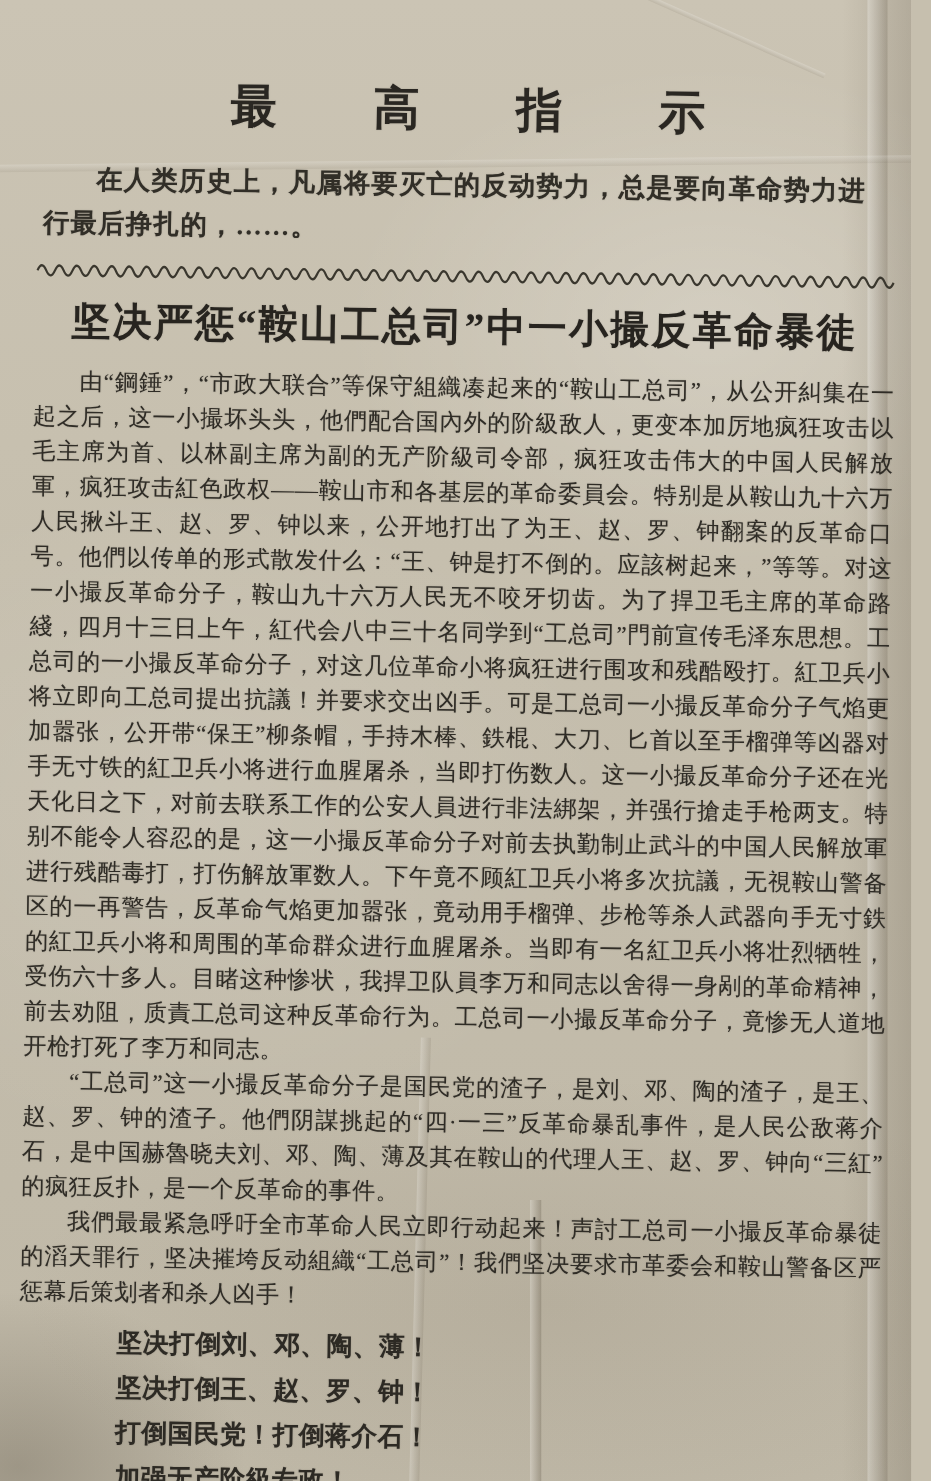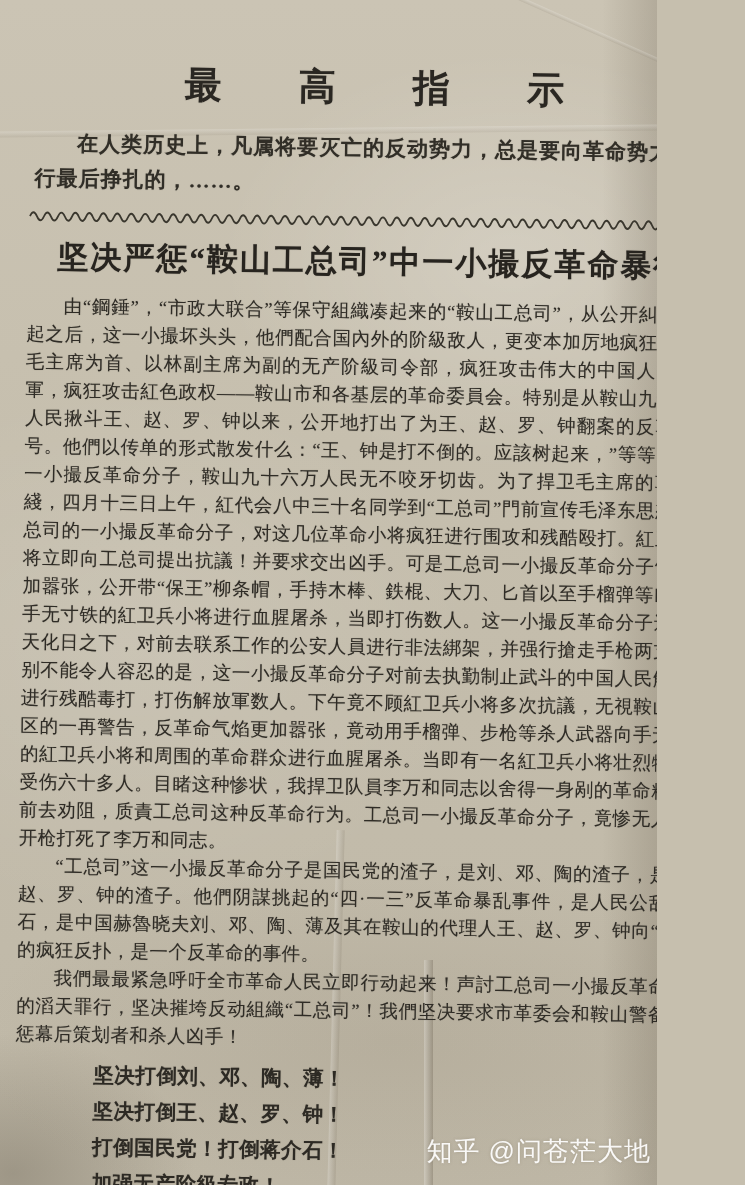--- a/index.html
+++ b/index.html
@@ -2,21 +2,21 @@
 <html lang="zh"><head>
 <meta charset="utf-8">
 <style>
   html,body{margin:0;padding:0;}
   body{
     width:745px;height:1185px;overflow:hidden;
     font-family:"Liberation Serif","DejaVu Serif",serif;
     background:#c6bfae;
   }
   .paper{
-    position:relative;width:657px;height:1185px;overflow:hidden;
+    position:relative;width:729px;height:1185px;overflow:hidden;
     background:
       radial-gradient(ellipse 420px 300px at 78% 22%, rgba(255,255,255,0.20), rgba(255,255,255,0) 70%),
       radial-gradient(ellipse 500px 380px at 20% 55%, rgba(255,255,255,0.10), rgba(255,255,255,0) 70%),
       radial-gradient(ellipse 600px 260px at 60% 88%, rgba(120,108,88,0.14), rgba(120,108,88,0) 70%),
       radial-gradient(ellipse 260px 200px at 2% 99%, rgba(80,72,58,0.30), rgba(80,72,58,0) 70%),
       linear-gradient(180deg,#cbc4b4 0%,#c7c0af 30%,#c3bcab 60%,#bfb8a7 100%);
   }
   
   .crease{position:absolute;pointer-events:none;}
   .crease-right-shadow{right:0;top:0;width:55px;height:100%;
@@ -107,14 +107,13 @@
     <ul class="slogans">
       <li>坚决打倒刘、邓、陶、薄！</li>
       <li>坚决打倒王、赵、罗、钟！</li>
       <li>打倒国民党！打倒蒋介石！</li>
       <li>加强无产阶級专政！</li>
 
     </ul>
 
   </div>
 
-  <div class="watermark">知乎 @问苍茫大地</div>
 </div>
 
 </body></html>

